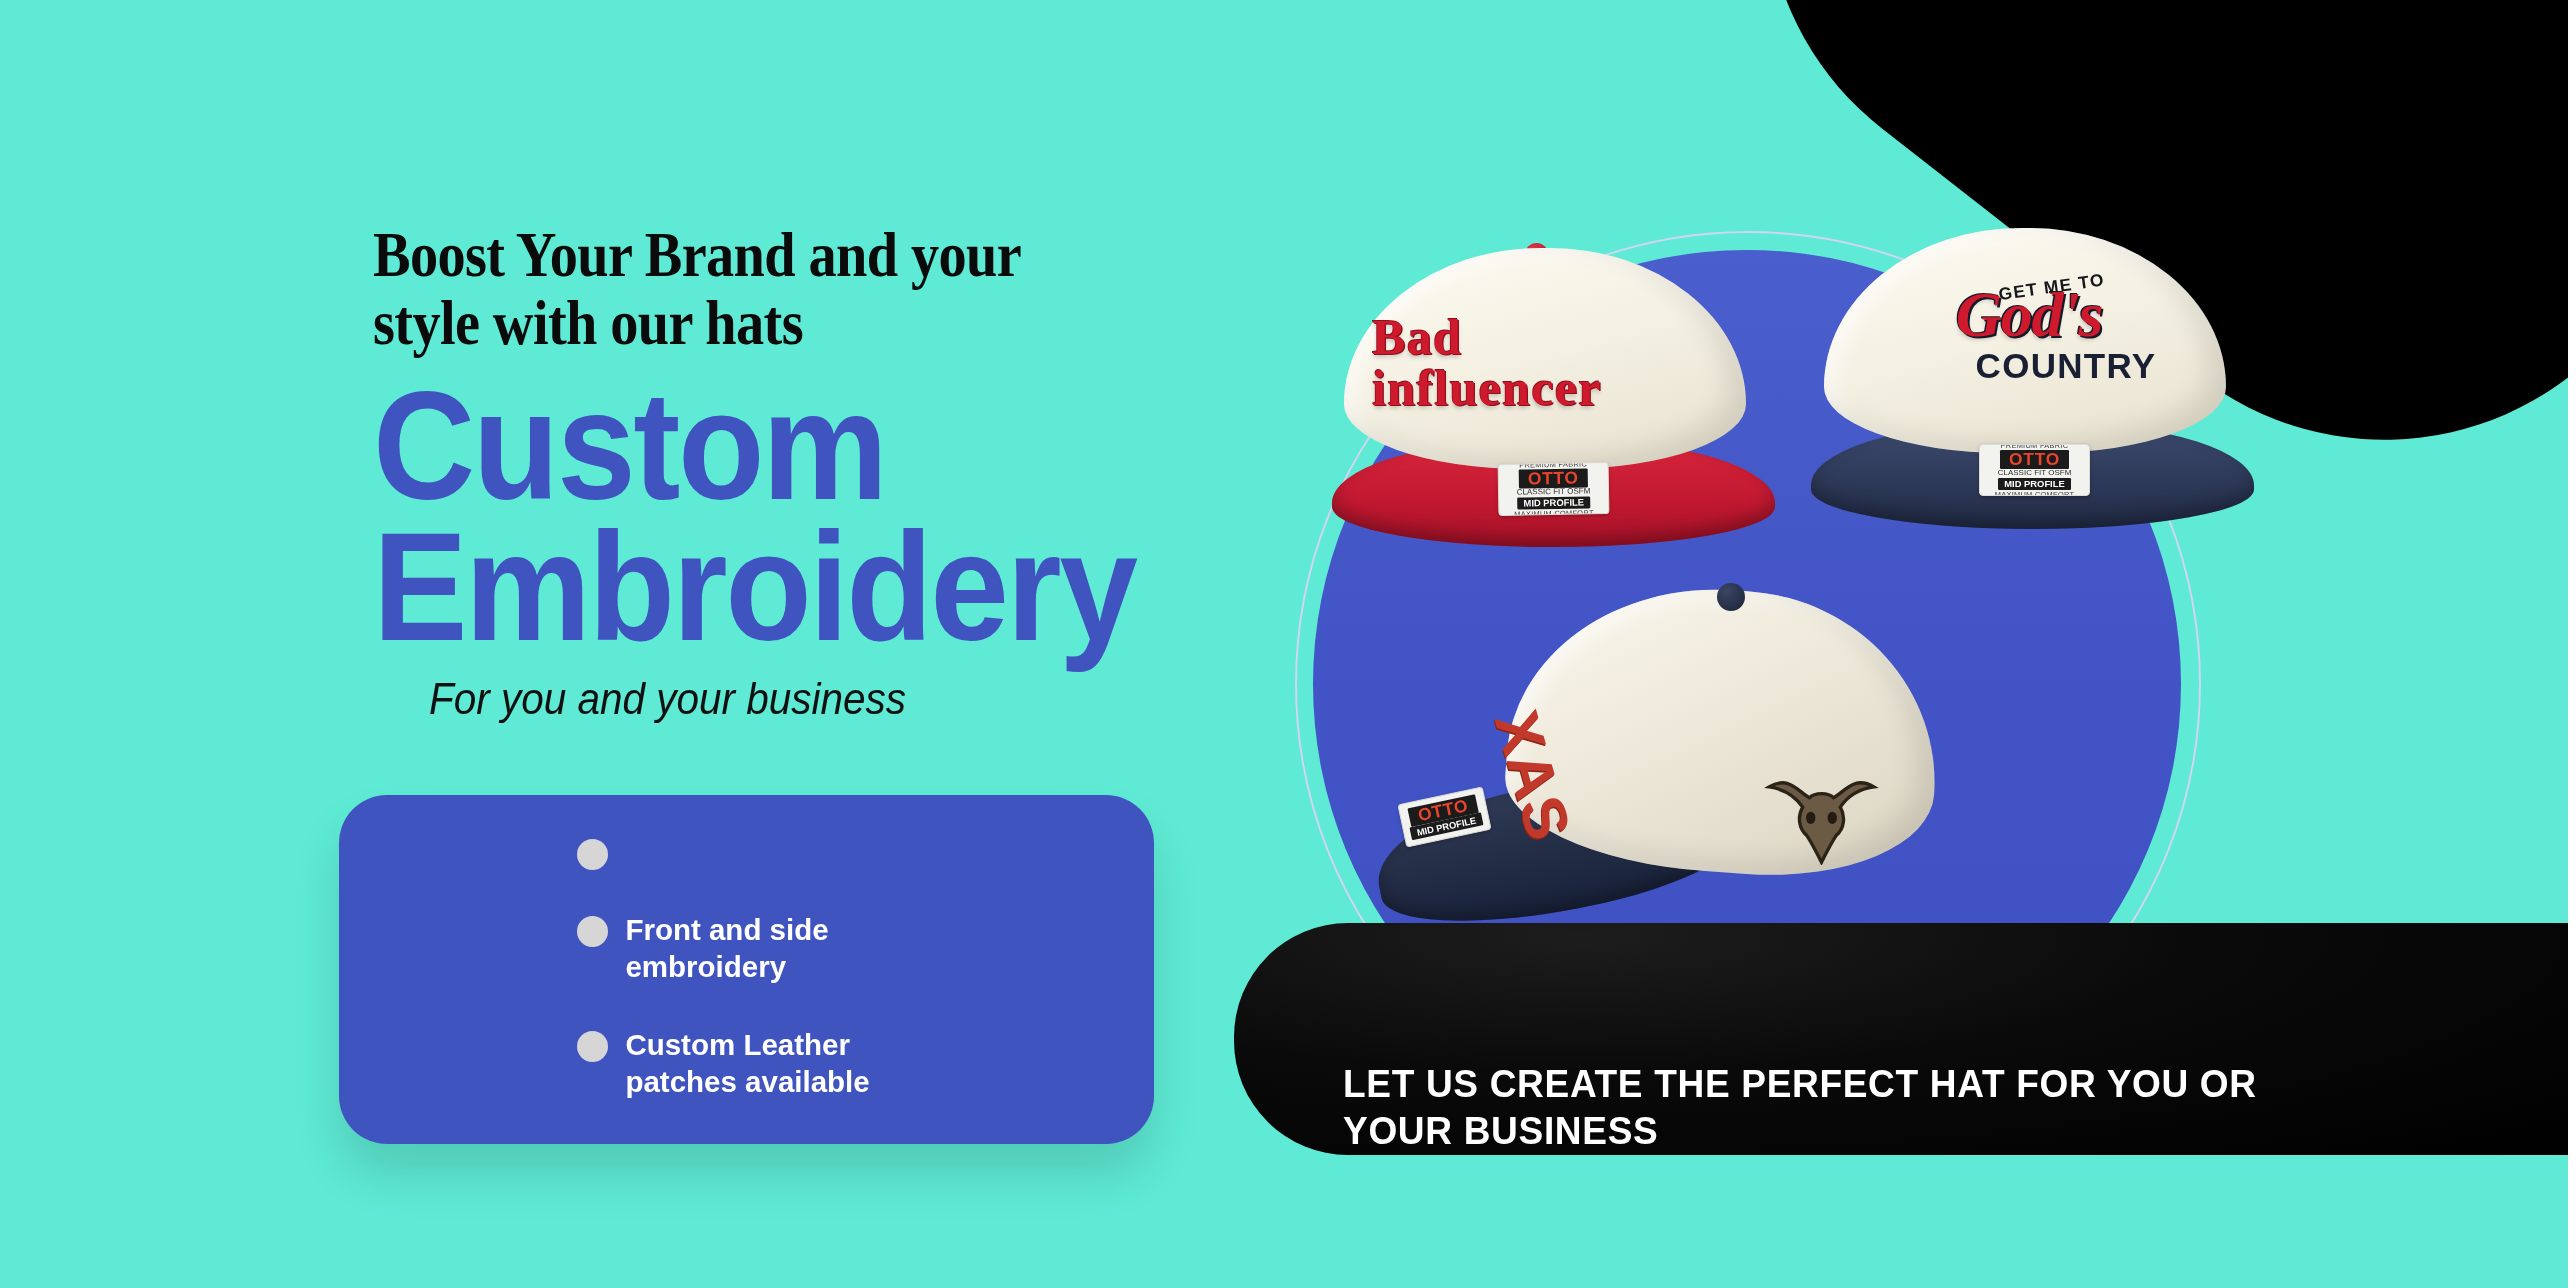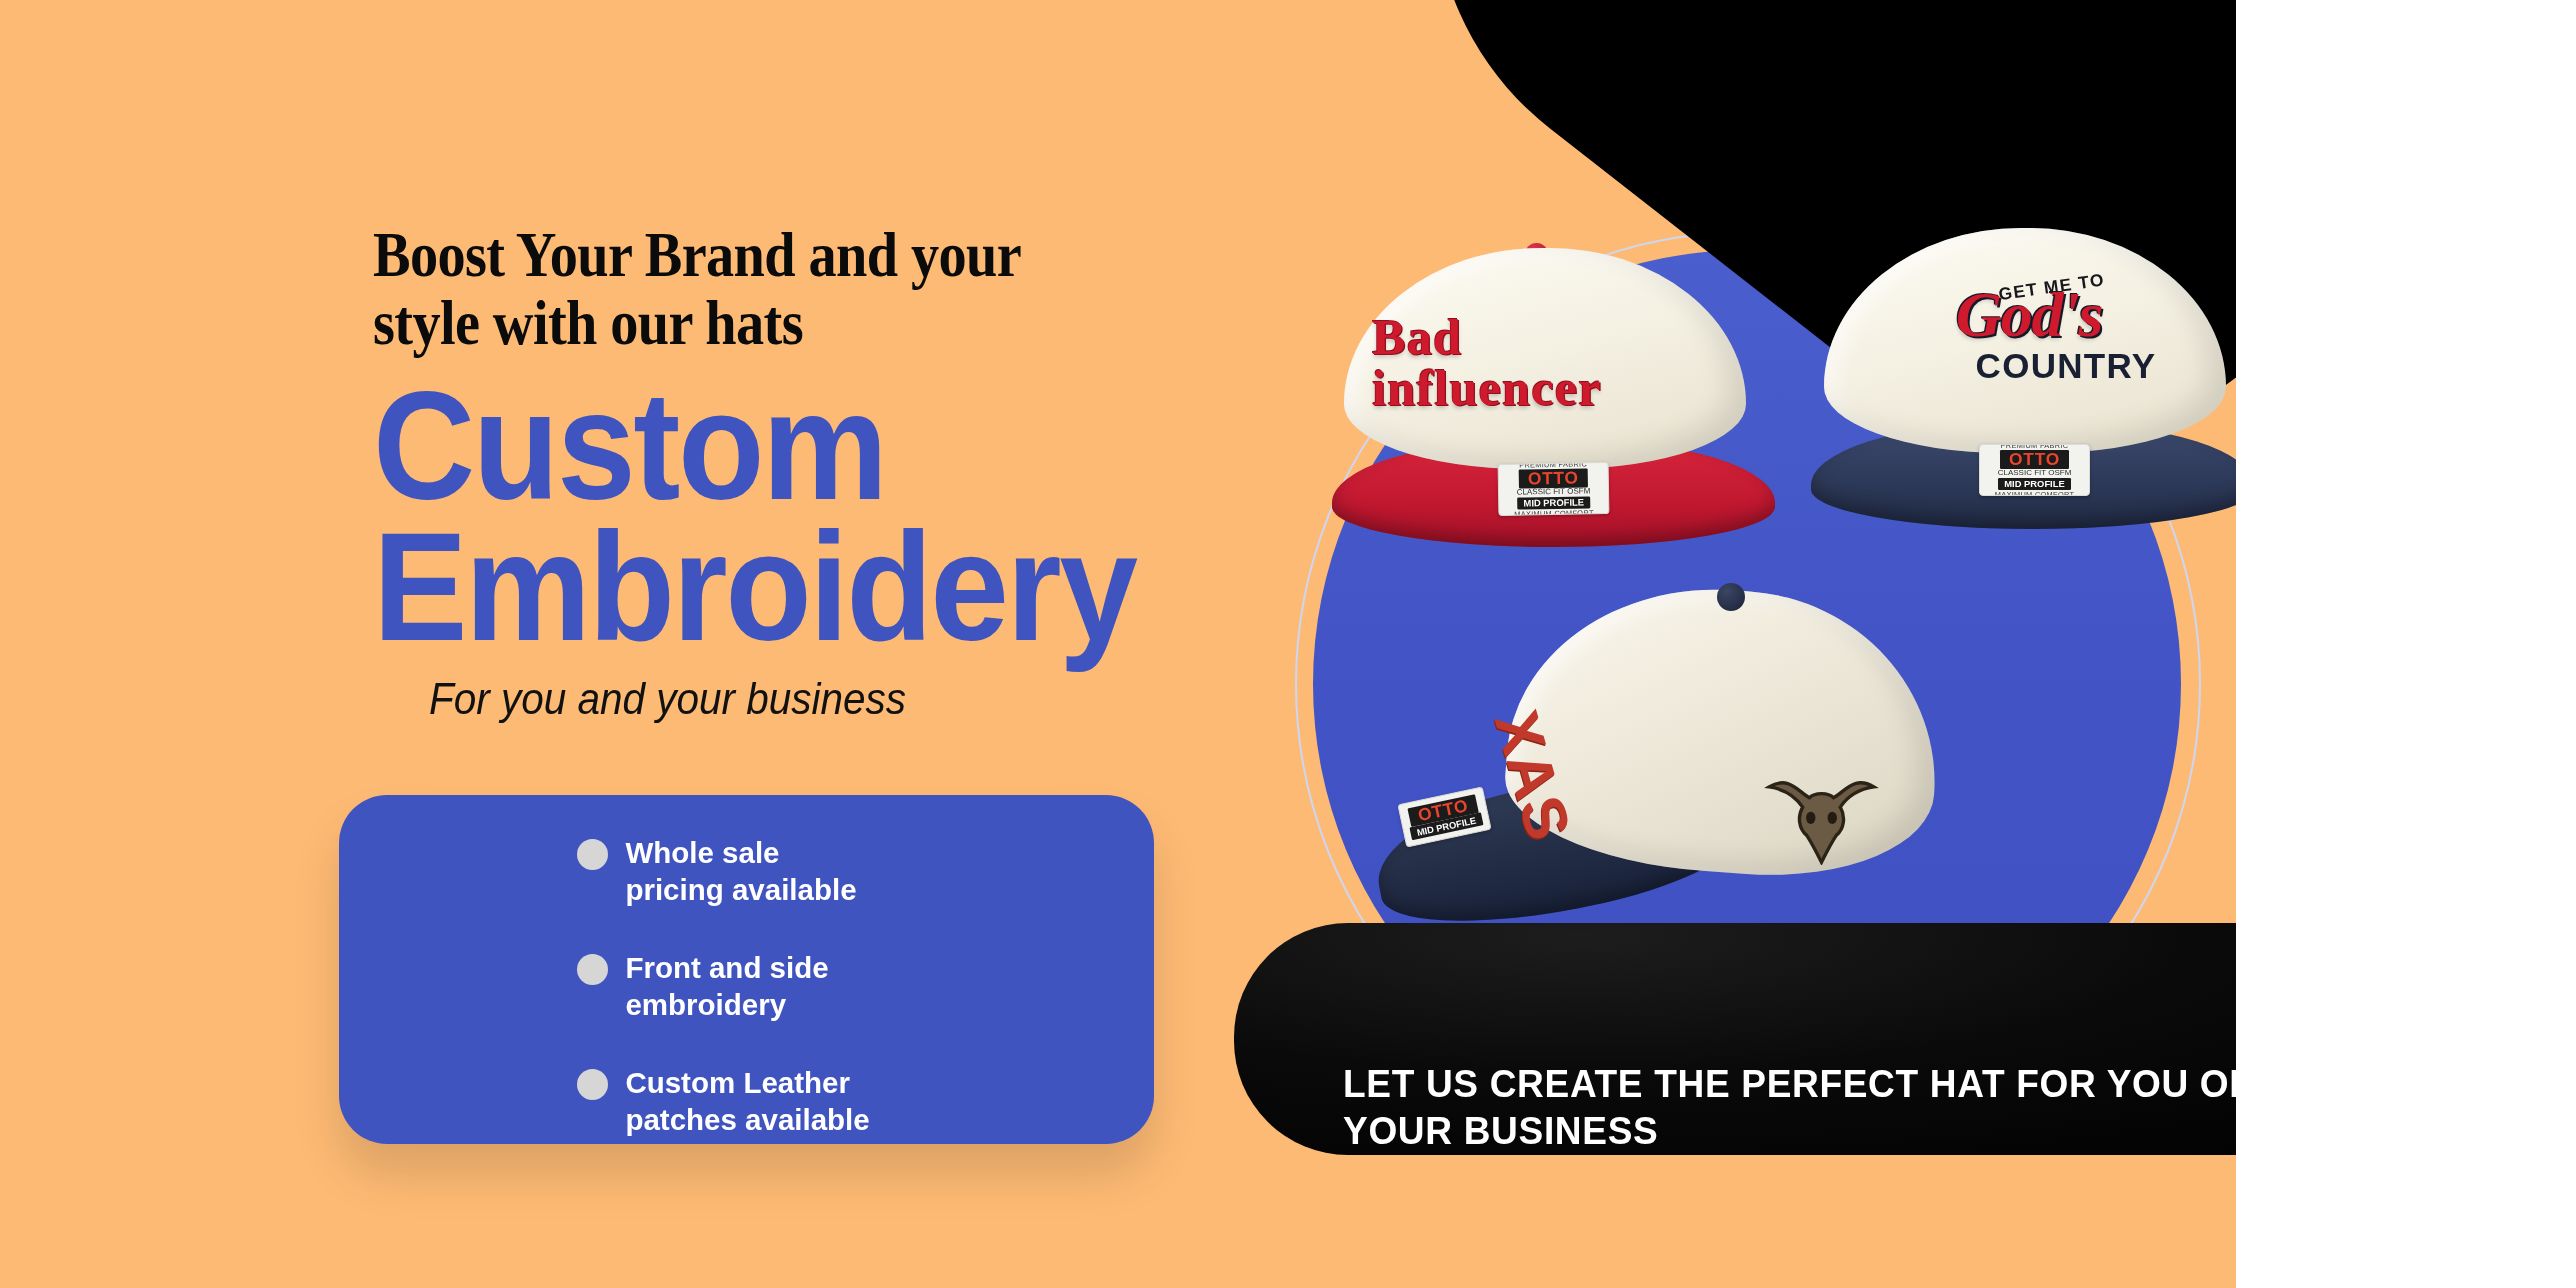--- a/index.html
+++ b/index.html
@@ -5,22 +5,22 @@
 <style>
   * { margin:0; padding:0; box-sizing:border-box; }
   html, body {
     width:2576px; height:1288px;
     background:#ffffff;
     font-family:"Liberation Sans", sans-serif;
     overflow:hidden;
   }
   #banner {
     position:relative;
-    width:2236px; height:1288px;
-    background:#fdba74;
+    width:2568px; height:1288px;
+    background:#5eead4;
     overflow:hidden;
   }
 
   
   .blob-topright {
     position:absolute;
     width:1006px; height:604px;
     right:-161px; top:-288px;
     background:#000000;
     border-radius:302px;
@@ -301,22 +301,20 @@
     </div>
 
     <div class="tagline">For you and your business</div>
   </div>
 
   <div class="feature-card">
     <ul class="feature-list">
 
       <li class="feature-item">
         <span class="bullet-dot"></span>
-        <span class="feature-text">Whole sale
-pricing available</span>
       </li>
 
       <li class="feature-item">
         <span class="bullet-dot"></span>
         <span class="feature-text">Front and side
 embroidery</span>
       </li>
 
       <li class="feature-item">
         <span class="bullet-dot"></span>

